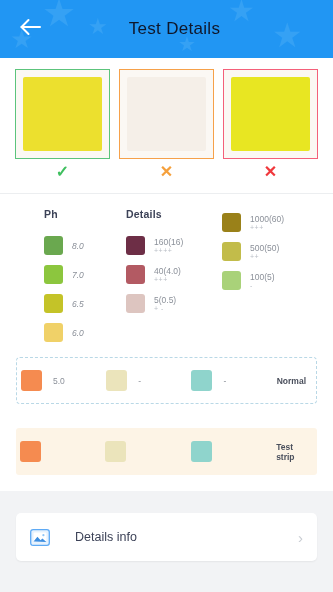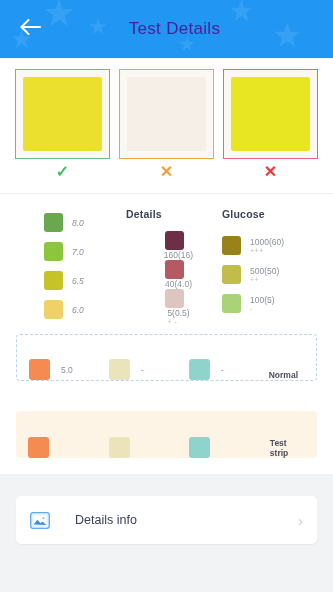--- a/index.html
+++ b/index.html
@@ -20,21 +20,21 @@
   .si { display:flex; align-items:center; }
 
   
   .appbar {
     height: 58px; background: #2196f3; position: relative;
     display:flex; align-items:center; overflow:hidden;
   }
   .appbar .star { position:absolute; color:#39a3f5; opacity:.85; line-height:1; user-select:none; }
   .appbar .title {
     position:absolute; left:16px; right:0; text-align:center;
-    color:#4c1d95; font-size:17px; font-weight:400; letter-spacing:.3px;
+    color:#0f172a; font-size:17px; font-weight:400; letter-spacing:.3px;
   }
   .backbtn {
     position:relative; z-index:3; width:46px; height:46px; margin-left:8px;
     display:flex; align-items:center; justify-content:center;
   }
 
   
   .thumbs {
     background:#fff; display:flex; justify-content:space-between;
     padding: 11px 15px 0 15px;
@@ -54,35 +54,35 @@
   .col { width: 100px; }
   .col-head {
     font-size: 10.5px; color:#3c4257; font-weight:700; letter-spacing:.2px;
     margin-bottom: 11px; padding-left: 22px;
   }
   .col:nth-child(2) .col-head { padding-left: 4px; }
   .col:nth-child(3) .col-head { padding-left: 0px; }
 
   .swatch-row { display:flex; align-items:center; height: 29px; }
   .col:nth-child(1) .swatch-row { padding-left: 22px; font-style: italic; }
-  .col:nth-child(2) .swatch-row { padding-left: 4px; flex-direction: column; }
+  .col:nth-child(2) .swatch-row { padding-left: 4px; }
   .col:nth-child(3) .swatch-row { padding-left: 0px; }
   .sw { width:19px; height:19px; border-radius:3px; flex:none; }
   .sw-txt { margin-left: 9px; }
   .sw-val { font-size: 8.5px; color:#8b9099; line-height: 10px; }
   .sw-plus { font-size: 7px; color:#b9bec6; line-height: 8px; letter-spacing: .5px; }
 
   
   .row-wrap { padding: 0 16px; background:#fff; }
   .res-row {
-    display:flex; align-items:flex-end; height: 47px; padding: 0 12px;
+    display:flex; align-items:center; height: 47px; padding: 0 4px;
     margin-top: 10px;
   }
   .res-row.normal { border:1px dashed #b9d8e6; border-radius:4px; }
-  .res-row.strip { background:#fdf4e6; border-radius:3px; margin-top:30px; }
+  .res-row.strip { background:#fdf4e6; border-radius:3px; margin-top:24px; }
   .cell { display:flex; align-items:center; width:104px; }
   .cell .sw { width:21px; height:21px; border-radius:3px; }
   .cell .lbl { margin-left:11px; font-size:8.5px; color:#8b9099; }
   .res-tag { margin-left:auto; font-size:8.5px; color:#4a4f5c; font-weight:700; padding-right: 6px; }
 
   
   .details {
     margin: 22px 16px 0 16px; background:#fff; border-radius:5px;
     height: 48px; display:flex; align-items:center; padding: 0 14px;
     box-shadow: 0 1px 2px rgba(0,0,0,.06);
@@ -135,20 +135,21 @@
         </div>
         <div class="mark" style="color: rgb(240, 56, 60);">✕</div>
       </div>
     </div>
   <div style="background:#fff;height:10px;"></div>
   <div class="divider"></div>
 
   <div class="card">
     <div class="chart-grid">
         <div class="col">
+          <div class="col-head">Ph</div>
           <div class="swatch-row">
             <div class="sw" style="background: rgb(106, 168, 79);"></div>
             <div class="sw-txt">
               <div class="sw-val">8.0</div>
               <div class="sw-plus"></div>
             </div>
           </div>
           <div class="swatch-row">
             <div class="sw" style="background: rgb(140, 198, 62);"></div>
             <div class="sw-txt">
@@ -189,21 +190,20 @@
           </div>
           <div class="swatch-row">
             <div class="sw" style="background: rgb(221, 197, 192);"></div>
             <div class="sw-txt">
               <div class="sw-val">5(0.5)</div>
               <div class="sw-plus">+ -</div>
             </div>
           </div>
         </div>
         <div class="col">
-          <div class="col-head">Glucose</div>
           <div class="swatch-row">
             <div class="sw" style="background: rgb(154, 129, 25);"></div>
             <div class="sw-txt">
               <div class="sw-val">1000(60)</div>
               <div class="sw-plus">+++</div>
             </div>
           </div>
           <div class="swatch-row">
             <div class="sw" style="background: rgb(194, 188, 74);"></div>
             <div class="sw-txt">

